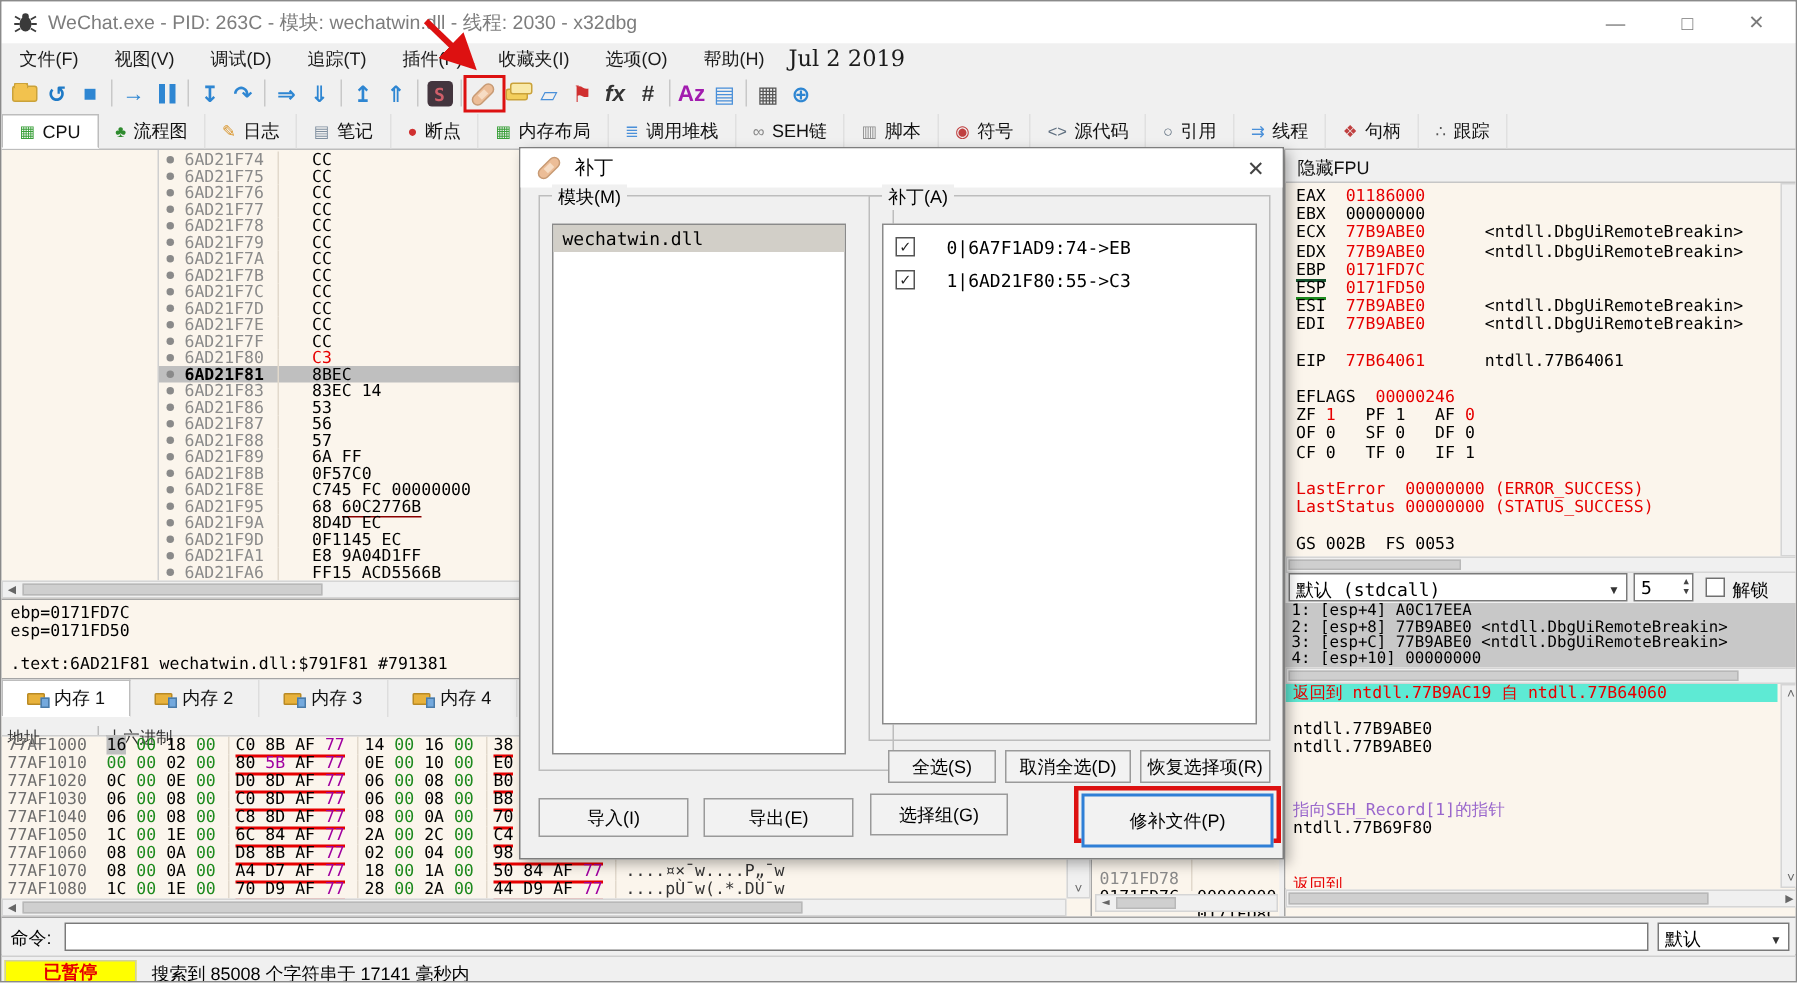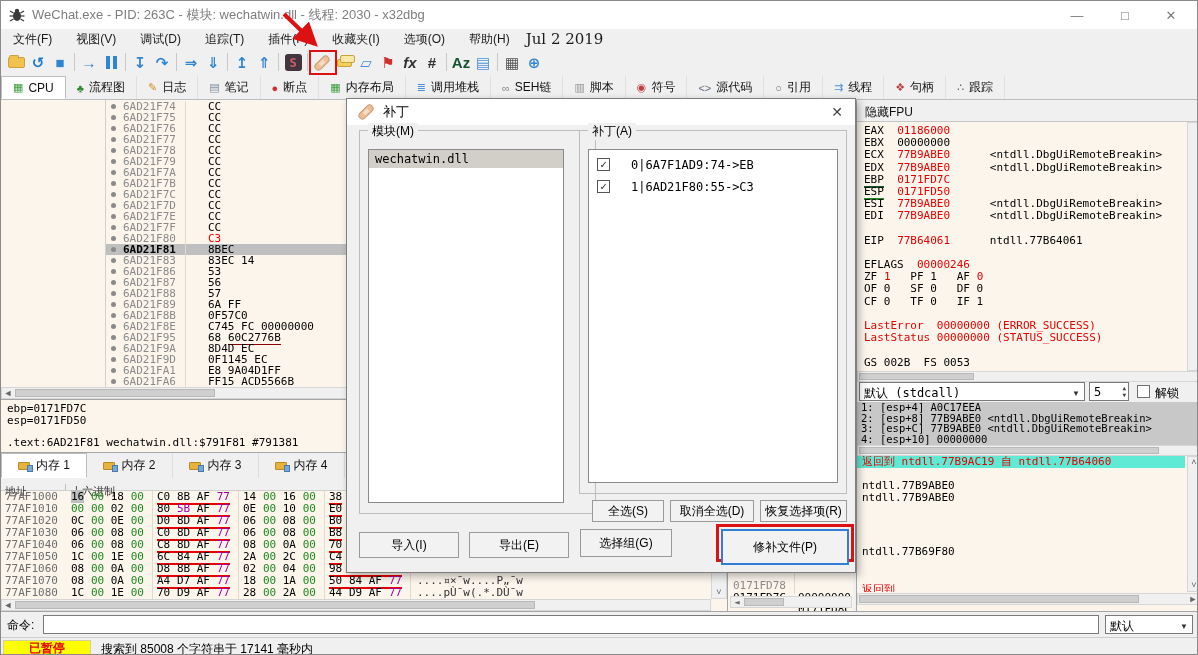--- a/index.html
+++ b/index.html
@@ -245,21 +245,21 @@
       <span class="tbcell">
         <span style="color:#333;font-style:italic;font-weight:bold;">fx</span>
       </span>
       <span class="tbcell">
         <span style="color:#333;font-weight:bold;">#</span>
       </span>
       <span class="tbsep">
         <i></i>
       </span>
       <span class="tbcell">
-        <span style="color:#14532d;font-weight:bold;">Az</span>
+        <span style="color:#a21caf;font-weight:bold;">Az</span>
       </span>
       <span class="tbcell">
         <span style="color:#4a90d9;font-weight:bold;">▤</span>
       </span>
       <span class="tbsep">
         <i></i>
       </span>
       <span class="tbcell">
         <span style="color:#555;font-weight:bold;">▦</span>
       </span>
@@ -568,20 +568,21 @@
       <span style="position:absolute;left:298px;top:3px;">解锁</span>
     </div>
     <div class="argsbox mono" id="argsbox"><div>1: [esp+4] A0C17EEA</div><div>2: [esp+8] 77B9ABE0 &lt;ntdll.DbgUiRemoteBreakin&gt;</div><div>3: [esp+C] 77B9ABE0 &lt;ntdll.DbgUiRemoteBreakin&gt;</div><div>4: [esp+10] 00000000</div></div>
     <div class="hscroll" style="left:0;top:345px;width:343px;height:11px;">
       <div class="thumb" style="left:1px;width:300px;"></div>
     </div>
     <div class="watch beige">
       <div class="wline wret mono" style="top:0;width:328px;">返回到 ntdll.77B9AC19 自 ntdll.77B64060</div>
       <div class="wline mono" style="top:24px;">ntdll.77B9ABE0</div>
       <div class="wline mono" style="top:36px;">ntdll.77B9ABE0</div>
+      <div class="wline wpurple mono" style="top:78px;">指向SEH_Record[1]的指针</div>
       <div class="wline mono" style="top:90px;">ntdll.77B69F80</div>
       <div class="wline wpartial mono" style="top:128px;">返回到</div>
       <div class="vscroll" style="left:330px;top:0;width:13px;height:136px;">
         <span class="sbarrow" style="left:0;top:0;height:10px;">˄</span>
         <span class="sbarrow" style="left:0;bottom:0;top:auto;height:12px;">˅</span>
       </div>
     </div>
     <div class="hscroll" style="left:0;top:493px;width:343px;height:12px;">
       <div class="thumb" style="left:1px;width:280px;"></div>
       <span class="sbarrow" style="right:0;">►</span>

